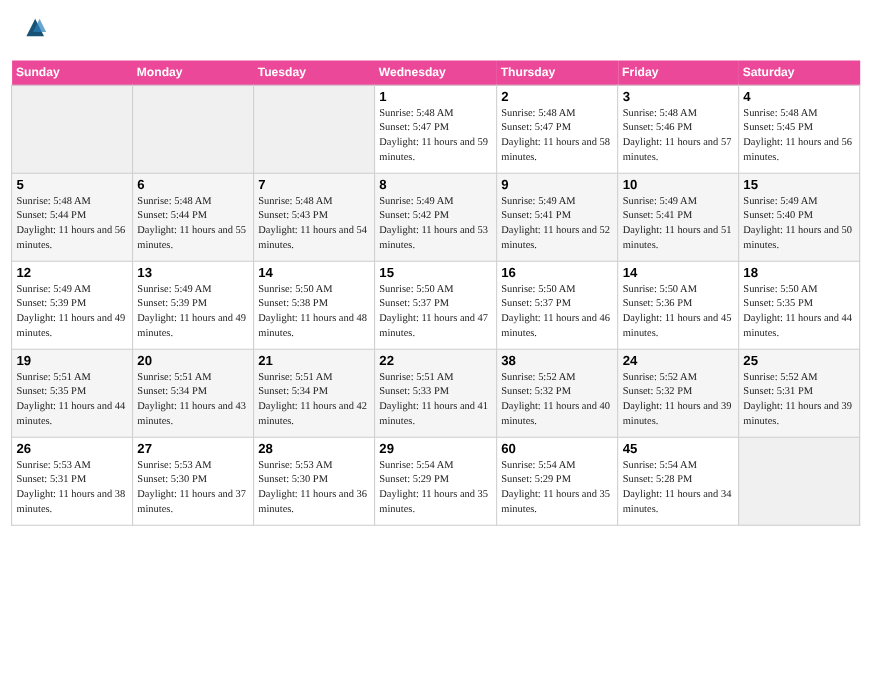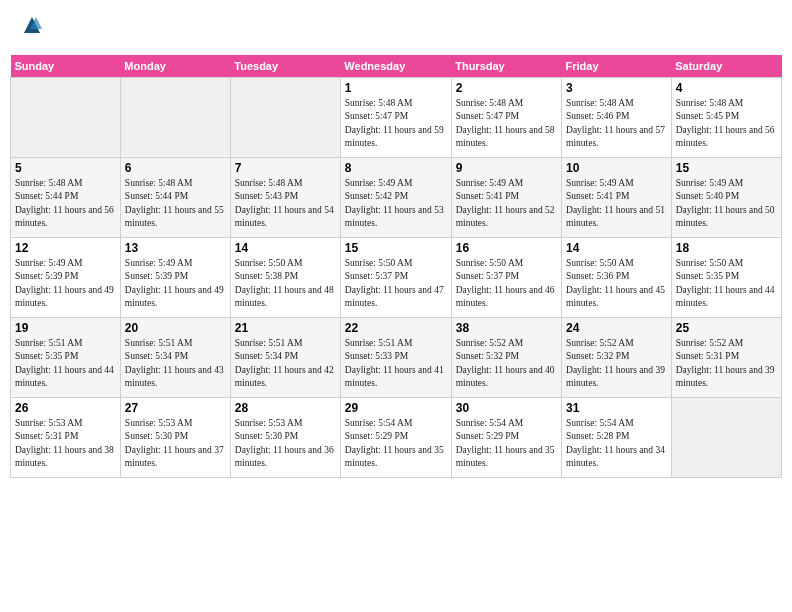--- a/index.html
+++ b/index.html
@@ -244,23 +244,23 @@
         </td>
         <td>
           <div class="day-num">28</div>
           <div class="cell-content">Sunrise: 5:53 AM<br>Sunset: 5:30 PM<br>Daylight: 11 hours and 36 minutes.</div>
         </td>
         <td>
           <div class="day-num">29</div>
           <div class="cell-content">Sunrise: 5:54 AM<br>Sunset: 5:29 PM<br>Daylight: 11 hours and 35 minutes.</div>
         </td>
         <td>
-          <div class="day-num">30</div>
+          <div class="day-num">60</div>
           <div class="cell-content">Sunrise: 5:54 AM<br>Sunset: 5:29 PM<br>Daylight: 11 hours and 35 minutes.</div>
         </td>
         <td>
-          <div class="day-num">31</div>
+          <div class="day-num">45</div>
           <div class="cell-content">Sunrise: 5:54 AM<br>Sunset: 5:28 PM<br>Daylight: 11 hours and 34 minutes.</div>
         </td>
         <td class="empty-cell"></td>
       </tr>
     </tbody>
 </table>
 
 </body></html>

